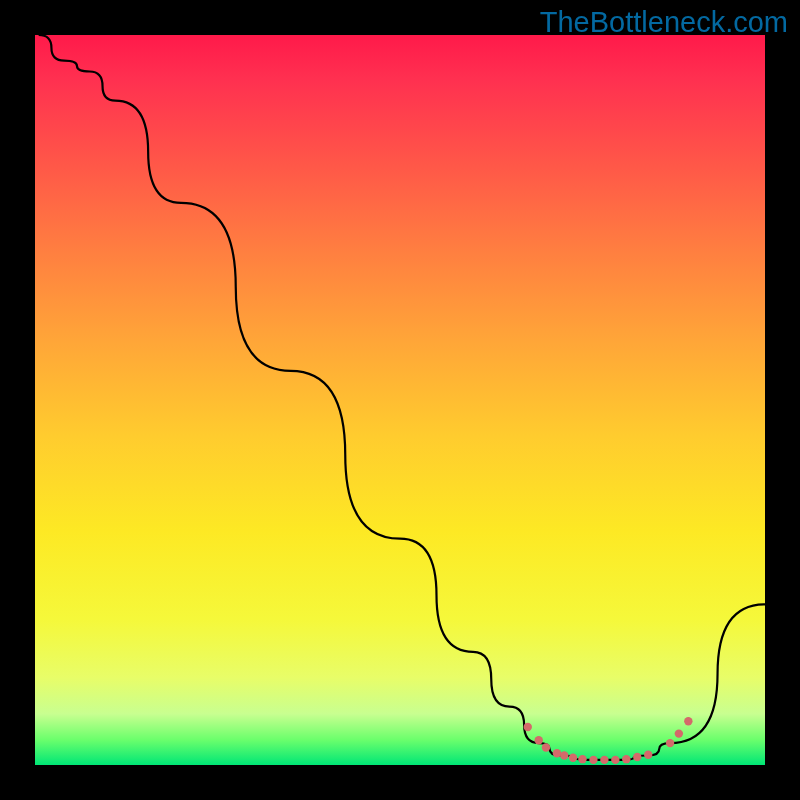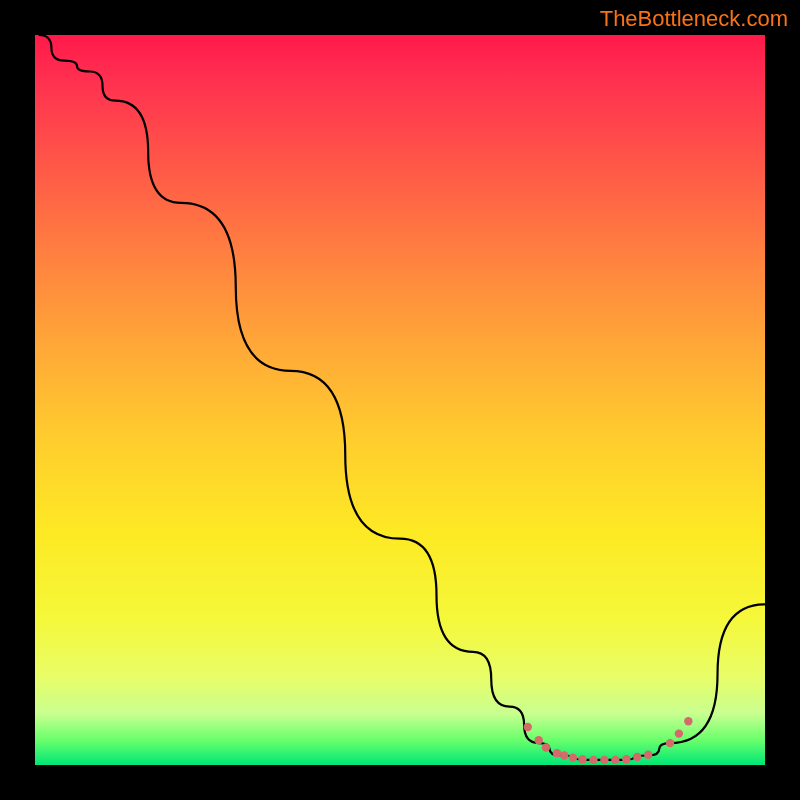--- a/index.html
+++ b/index.html
@@ -8,22 +8,22 @@
     background: #000;
     width: 800px;
     height: 800px;
     position: relative;
     font-family: Arial, sans-serif;
   }
   .attribution {
     position: absolute;
     top: 6px;
     right: 12px;
-    color: #f97316;
-    font-size: 22px;
+    color: #0369a1;
+    font-size: 29px;
     font-weight: 500;
   }
   .plot-area {
     position: absolute;
     left: 35px;
     top: 35px;
     width: 730px;
     height: 730px;
     overflow: hidden;
   }

